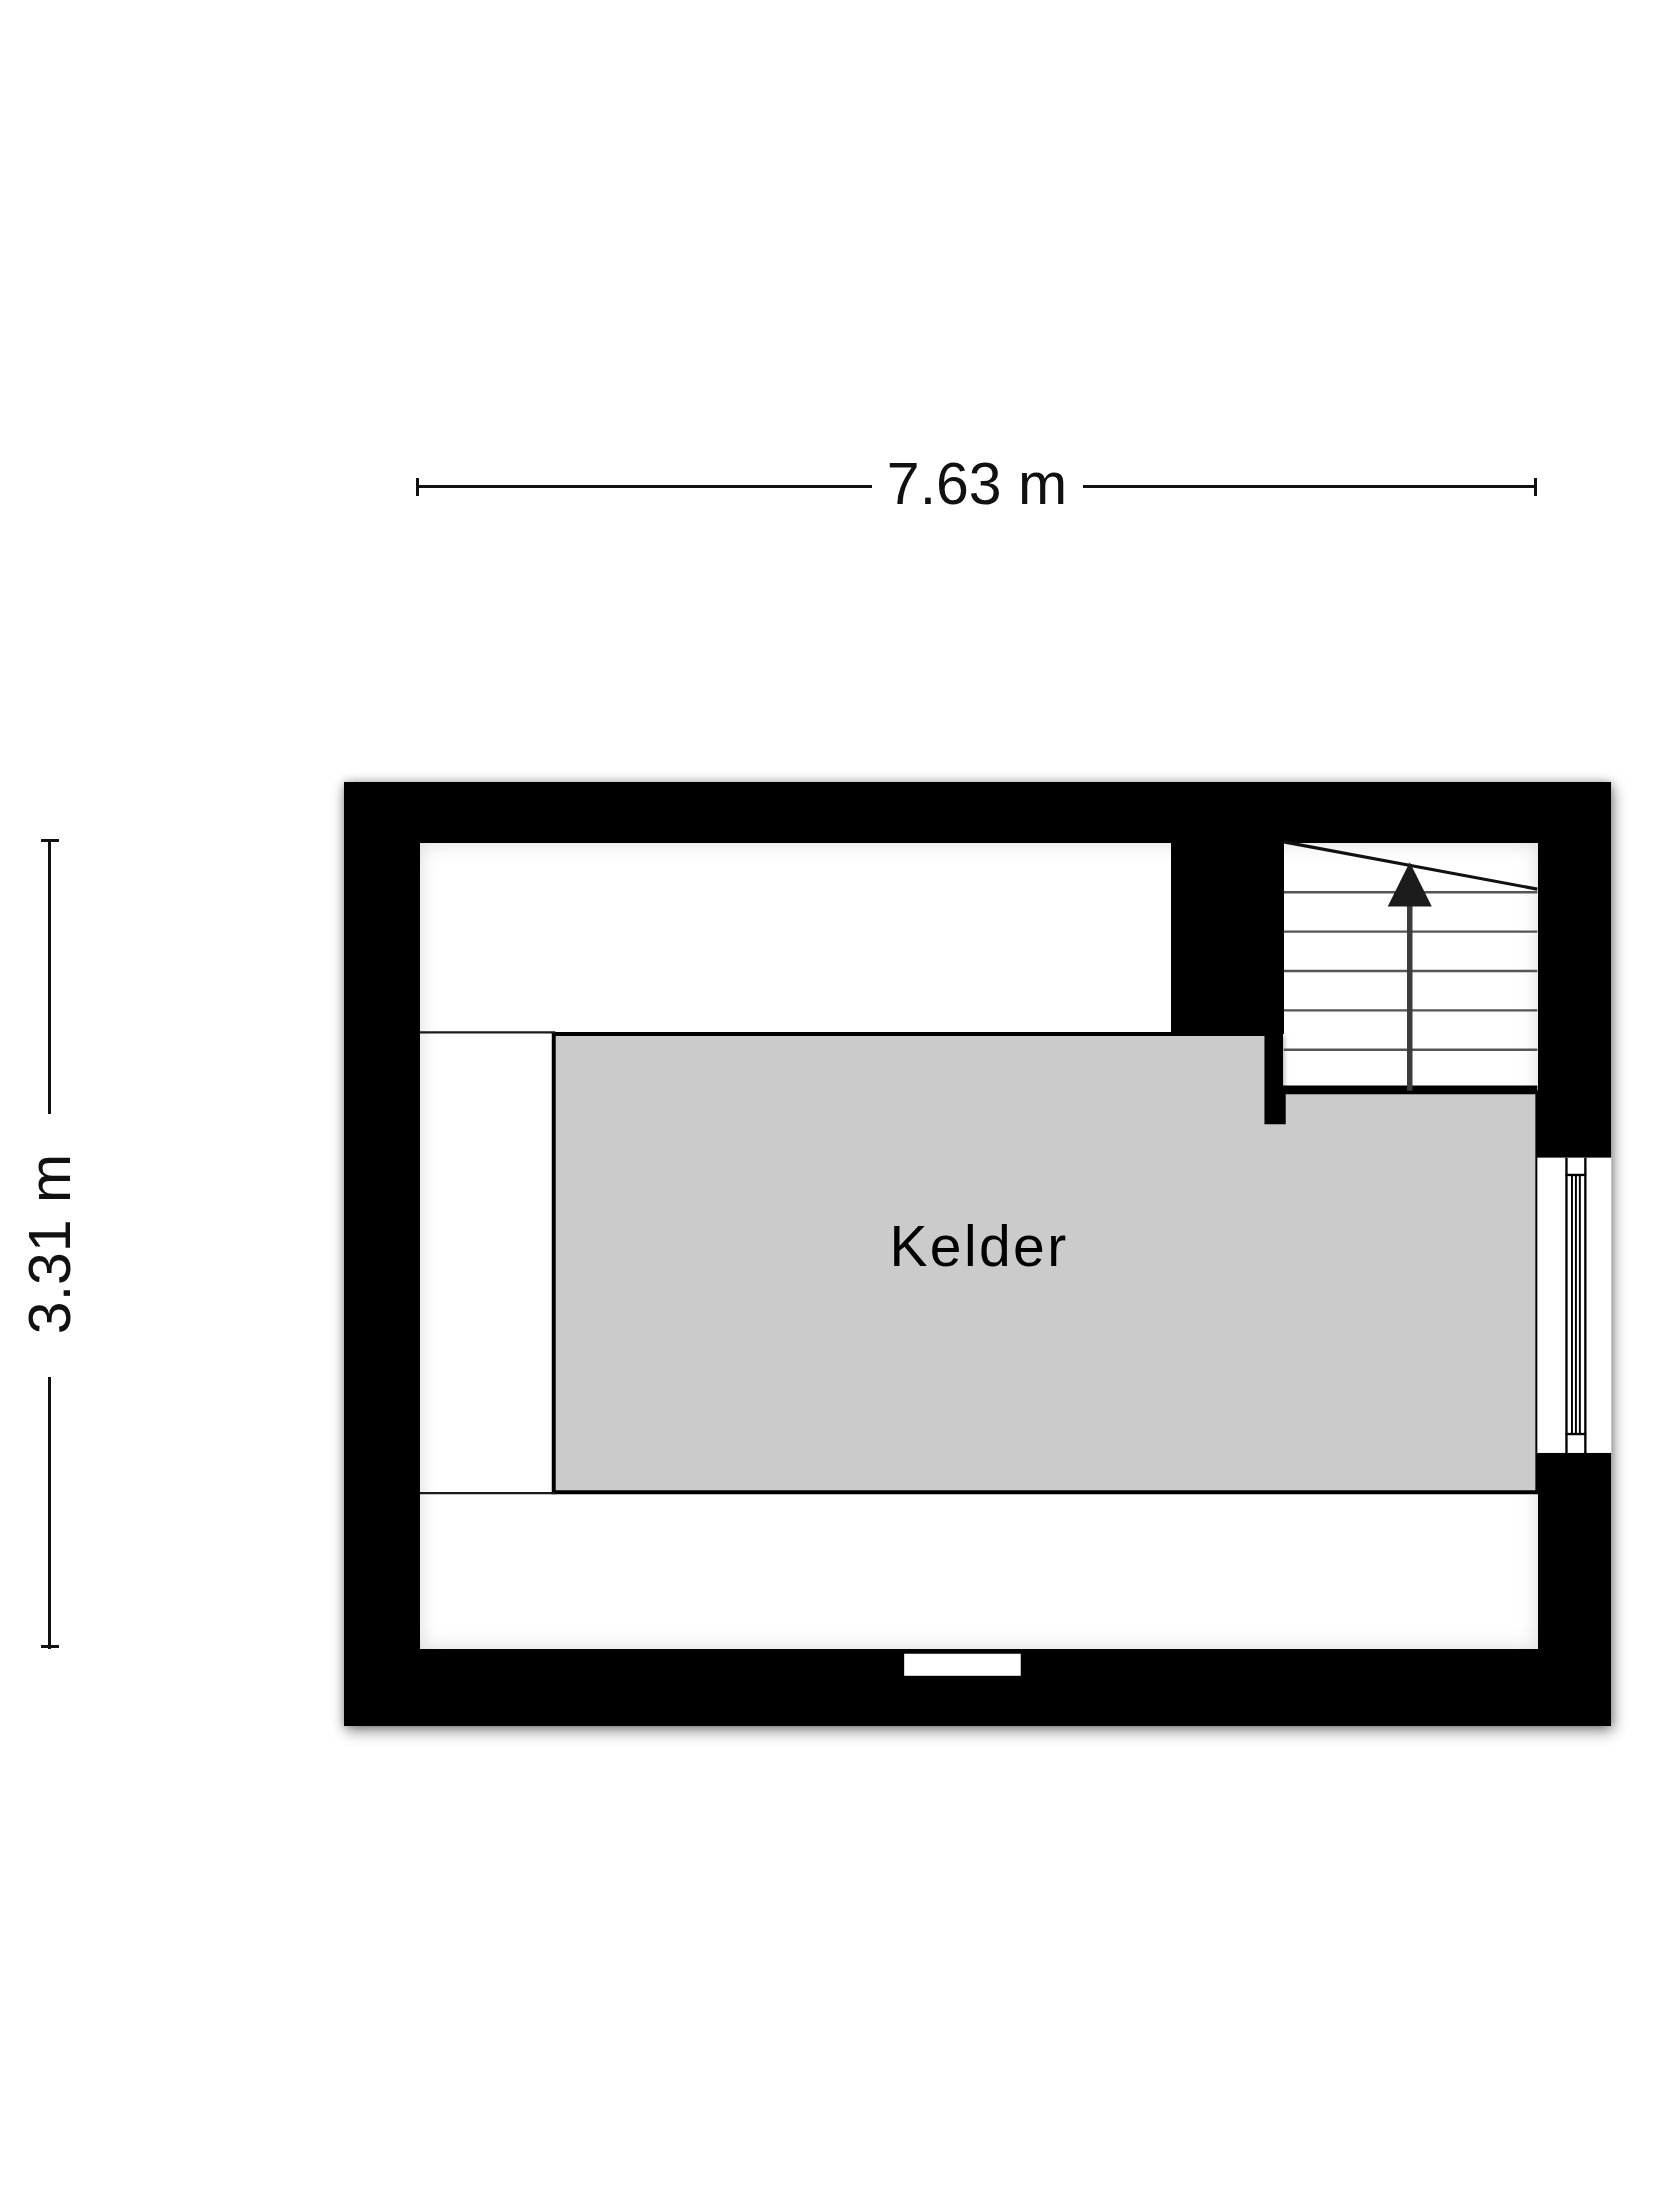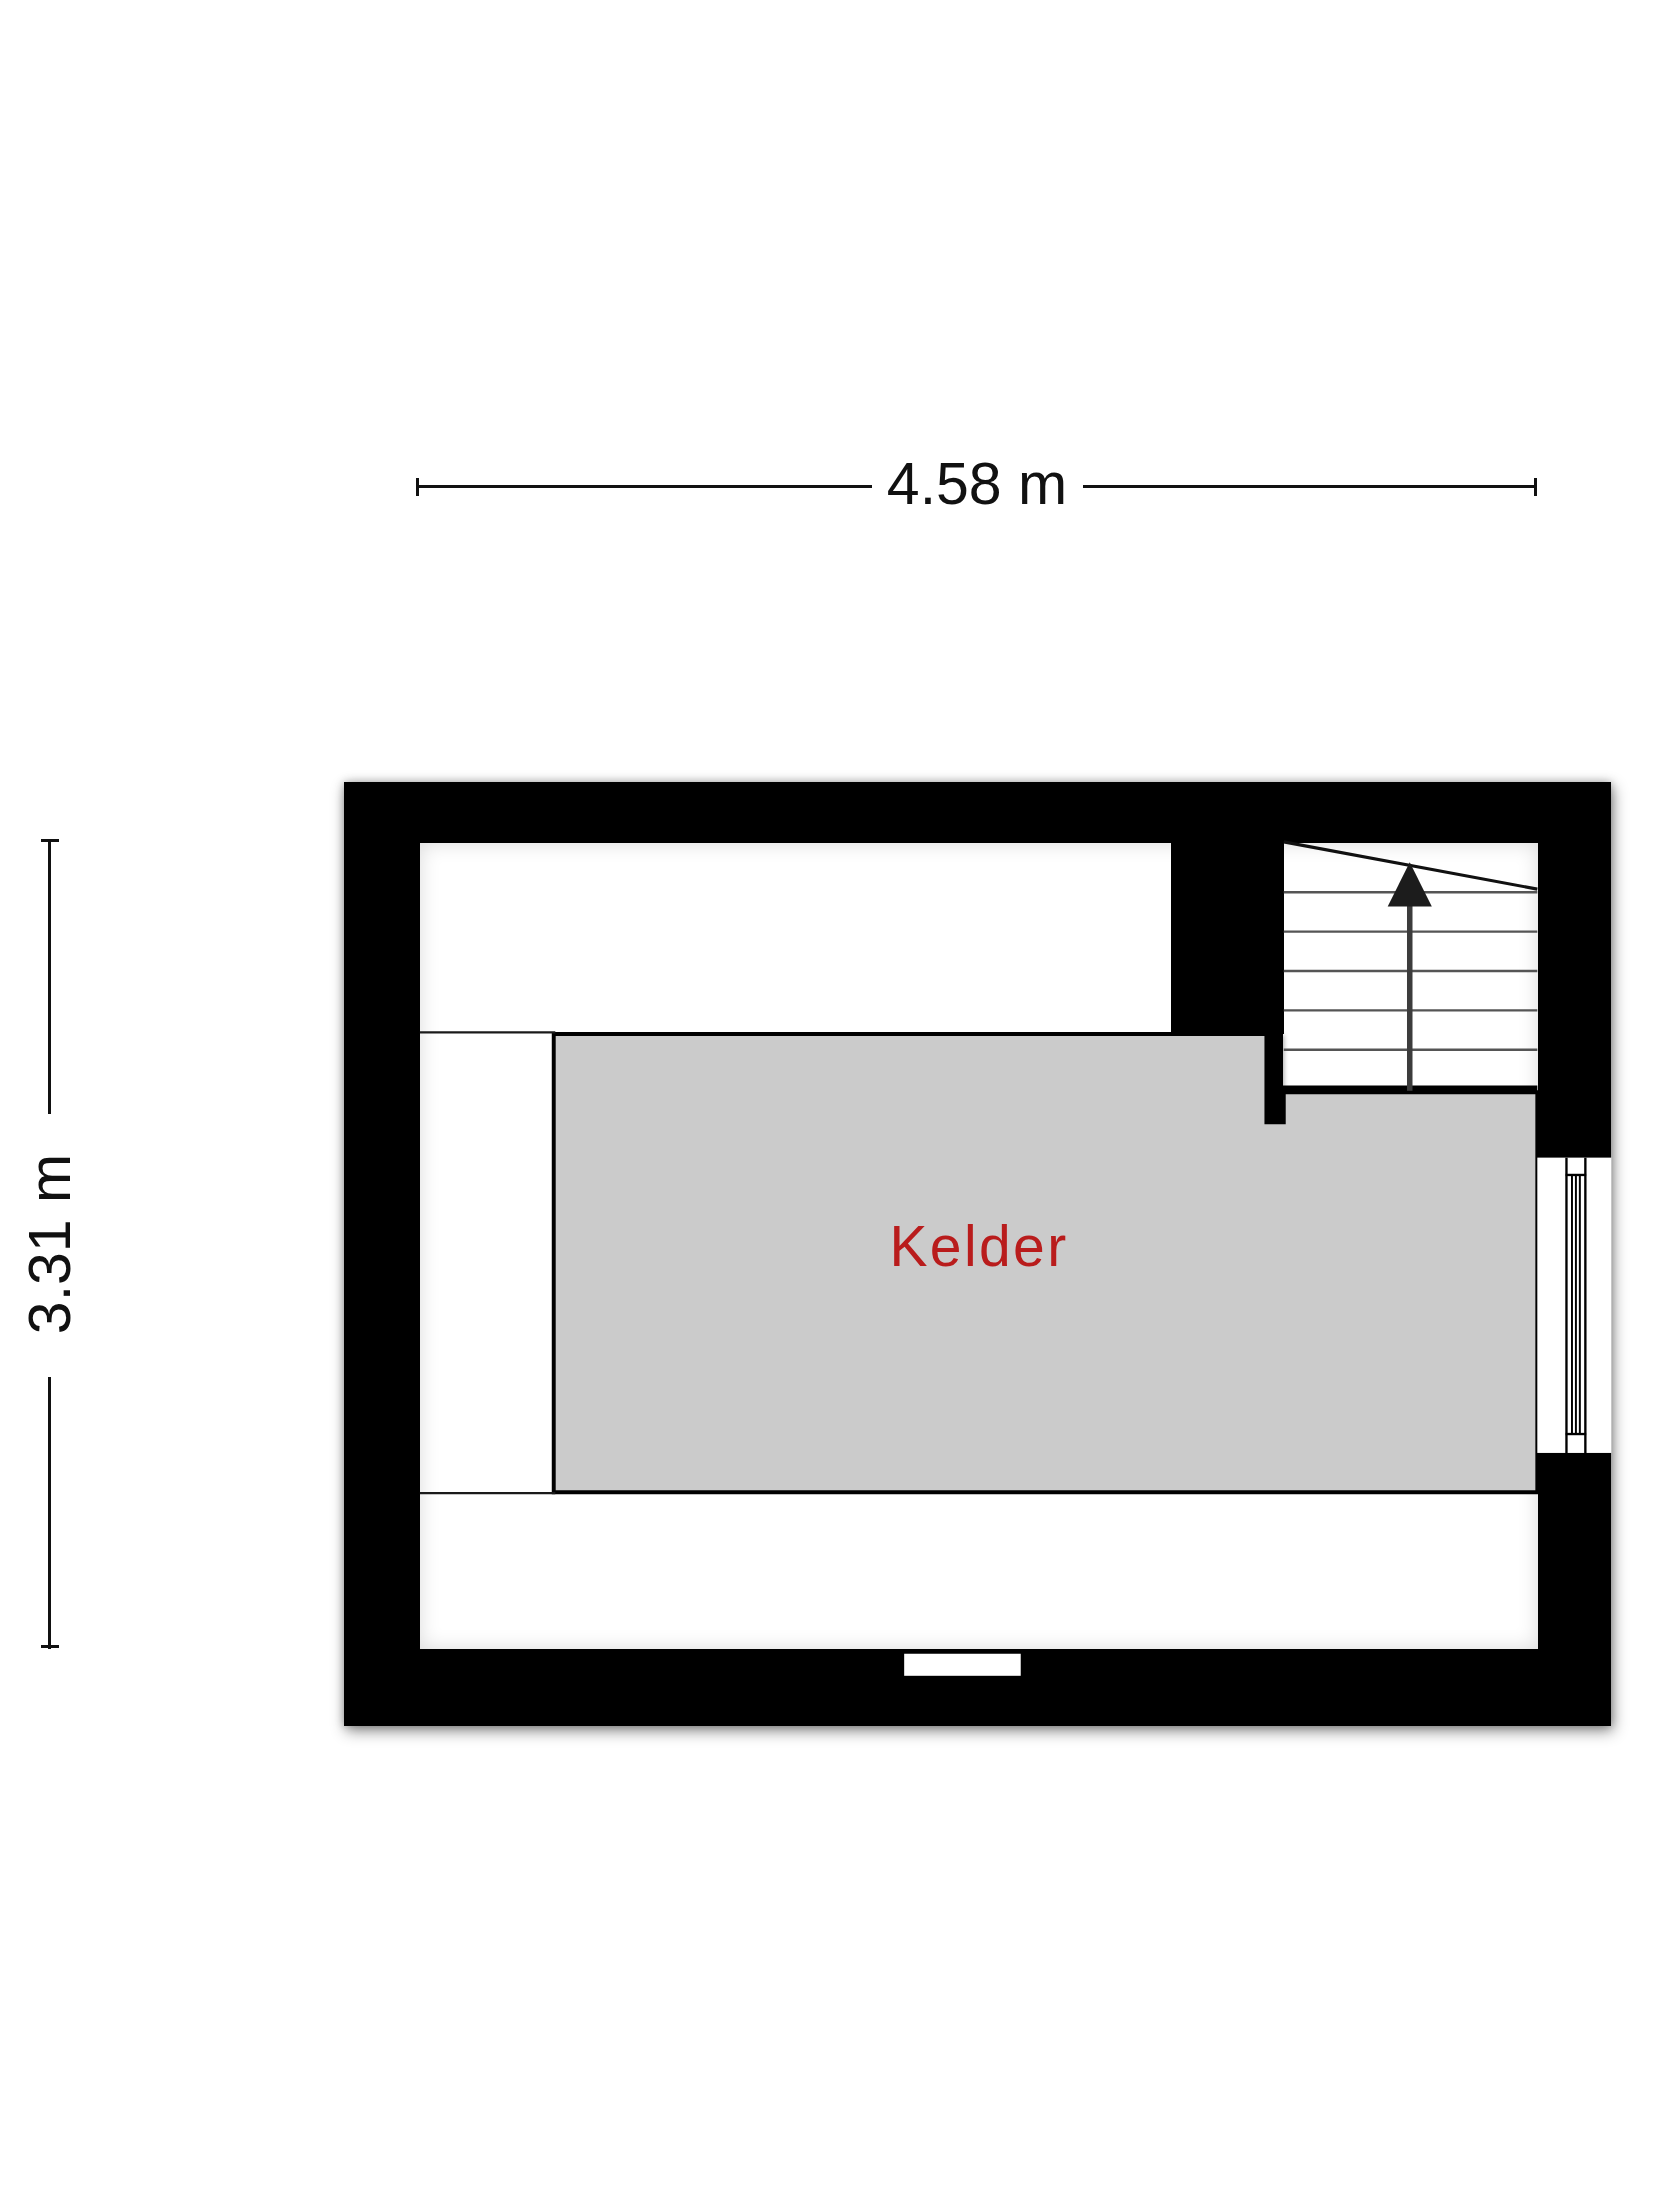--- a/index.html
+++ b/index.html
@@ -61,38 +61,38 @@
     background: #000000;
     box-shadow: 1.6px 2.4px 4.7px rgba(0,0,0,0.35);
   }
   #plan-svg {
     left: 0; top: 0;
     width: 1654px; height: 2205px;
   }
   #room-label {
     left: 979px; top: 1246px;
     transform: translate(-50%, -50%);
-    color: #b91c1c;
+    color: #000000;
     font-size: 57px;
     letter-spacing: 2.4px;
     line-height: 1;
     white-space: nowrap;
   }
 </style>
 </head>
 <body>
 
 <div id="canvas">
 
   <div>
     <div class="abs dim-line" style="left:417px;  top:485px; width:455px; height:3.2px;"></div>
     <div class="abs dim-line" style="left:1083px; top:485px; width:454px; height:3.2px;"></div>
     <div class="abs dim-tick" style="left:416px;  top:478px; width:3.2px; height:18px;"></div>
     <div class="abs dim-tick" style="left:1534px; top:478px; width:3.2px; height:18px;"></div>
-    <span id="hdim-label" class="abs dim-label">4.58 m</span>
+    <span id="hdim-label" class="abs dim-label">7.63 m</span>
   </div>
 
   <div>
     <div class="abs dim-line" style="left:48px; top:840px; width:3.2px; height:274px;"></div>
     <div class="abs dim-line" style="left:48px; top:1377px; width:3.2px; height:272px;"></div>
     <div class="abs dim-tick" style="left:41px; top:839px; width:18px; height:3.2px;"></div>
     <div class="abs dim-tick" style="left:41px; top:1645px; width:18px; height:3.2px;"></div>
     <span id="vdim-label" class="abs dim-label">3.31 m</span>
   </div>
 

